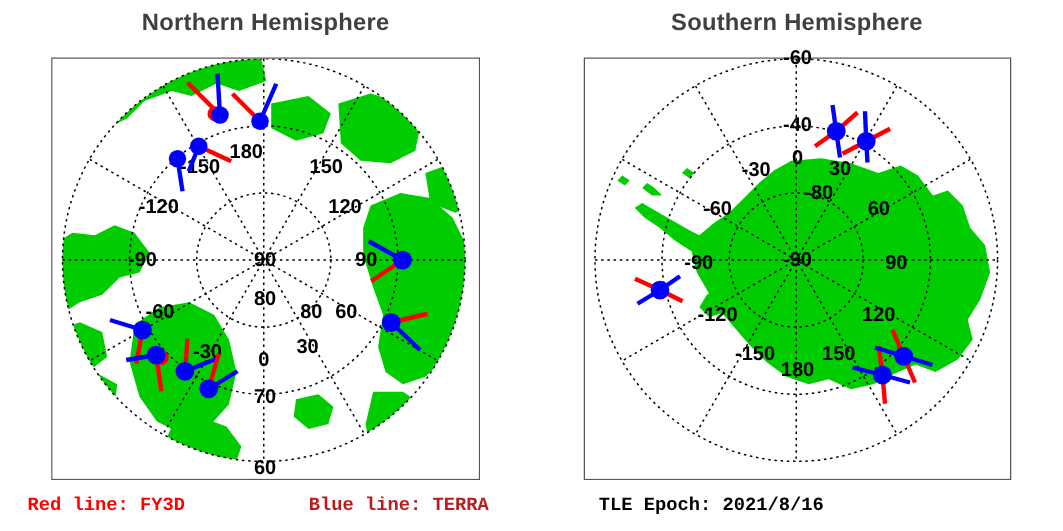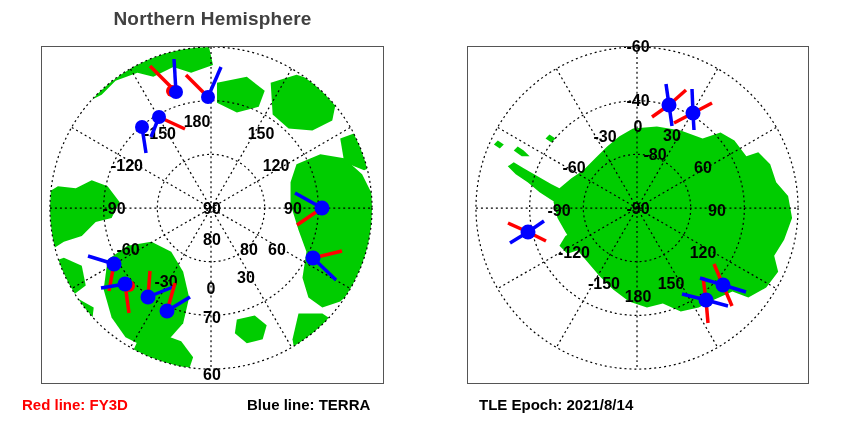--- a/index.html
+++ b/index.html
@@ -23,24 +23,24 @@
   .panel.south .frame{left:42px;width:342px;}
 
   .plotsvg{position:absolute;left:0;top:0;width:100%;height:100%;display:block;}
 
   .gridlabel{
     position:absolute;font-size:16px;font-weight:700;color:#000;
     white-space:nowrap;line-height:1;
     transform:translate(-50%,-50%);
   }
 
-  .legend{position:absolute;left:0;top:396px;width:742px;height:24px;}
+  .legend{position:absolute;left:0;top:396px;width:742px;height:24px;font-family:Liberation Mono, monospace;}
   .legend span{position:absolute;font-size:15px;font-weight:700;white-space:nowrap;}
   .lg-red{left:22px;top:0;color:#ff0000;}
-  .lg-blue{left:247px;top:0;color:#000000;}
+  .lg-blue{left:247px;top:0;color:#b91c1c;}
   .lg-epoch{left:479px;top:0;color:#000000;}
 </style>
 </head>
 <body>
 
 <div class="page">
 
   <div class="panel north">
     <div class="ptitle">Northern Hemisphere</div>
     <div class="frame">
@@ -165,20 +165,21 @@
       </g>
       <g>
         <line x1="167" y1="311" x2="175" y2="283" stroke="#ff0000" stroke-width="3.5"></line>
         <line x1="167" y1="311" x2="190" y2="297" stroke="#0000ff" stroke-width="3.5"></line>
         <circle cx="167" cy="311" r="7.5" fill="#0000ff"></circle>
       </g>
     </svg>
   </div>
 
   <div class="panel south">
+    <div class="ptitle">Southern Hemisphere</div>
     <div class="frame">
       <svg class="plotsvg" viewBox="0 0 342 338">
         <defs>
           <clipPath id="spclip">
               <circle cx="170" cy="162" r="162"></circle>
             </clipPath>
         </defs>
         <rect x="0" y="0" width="342" height="338" fill="#ffffff"></rect>
         <g clip-path="url(#spclip)">
 
@@ -263,16 +264,16 @@
         <line x1="723" y1="285" x2="746" y2="292" stroke="#0000ff" stroke-width="3.5"></line>
         <line x1="723" y1="285" x2="700" y2="278" stroke="#0000ff" stroke-width="3.5"></line>
         <circle cx="723" cy="285" r="7.5" fill="#0000ff"></circle>
       </g>
     </svg>
   </div>
 
   <div class="legend">
     <span class="lg-red">Red line: FY3D</span>
     <span class="lg-blue">Blue line: TERRA</span>
-    <span class="lg-epoch">TLE Epoch: 2021/8/14</span>
+    <span class="lg-epoch">TLE Epoch: 2021/8/16</span>
   </div>
 
 </div>
 
 </body></html>

